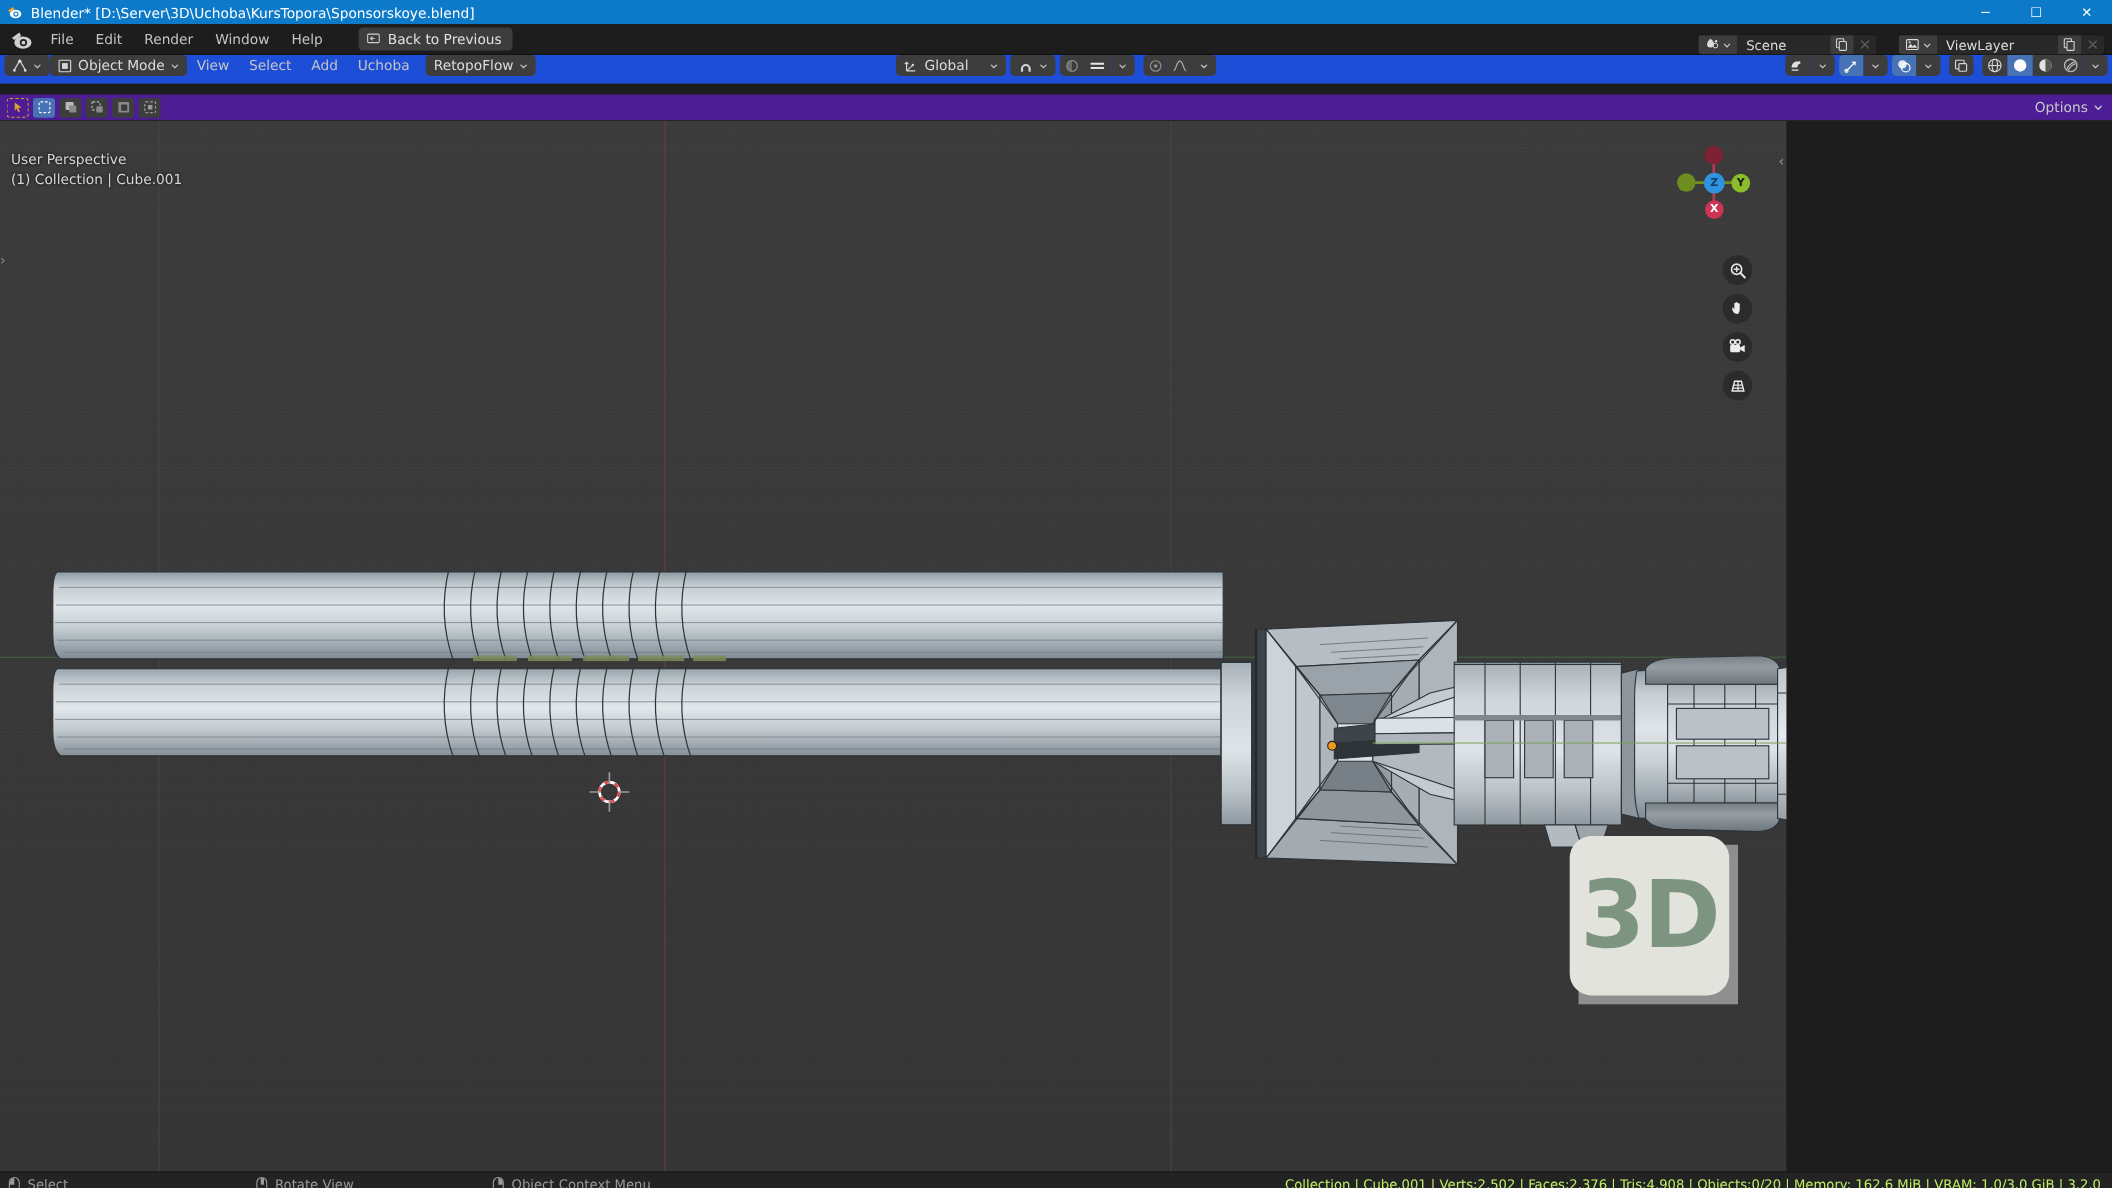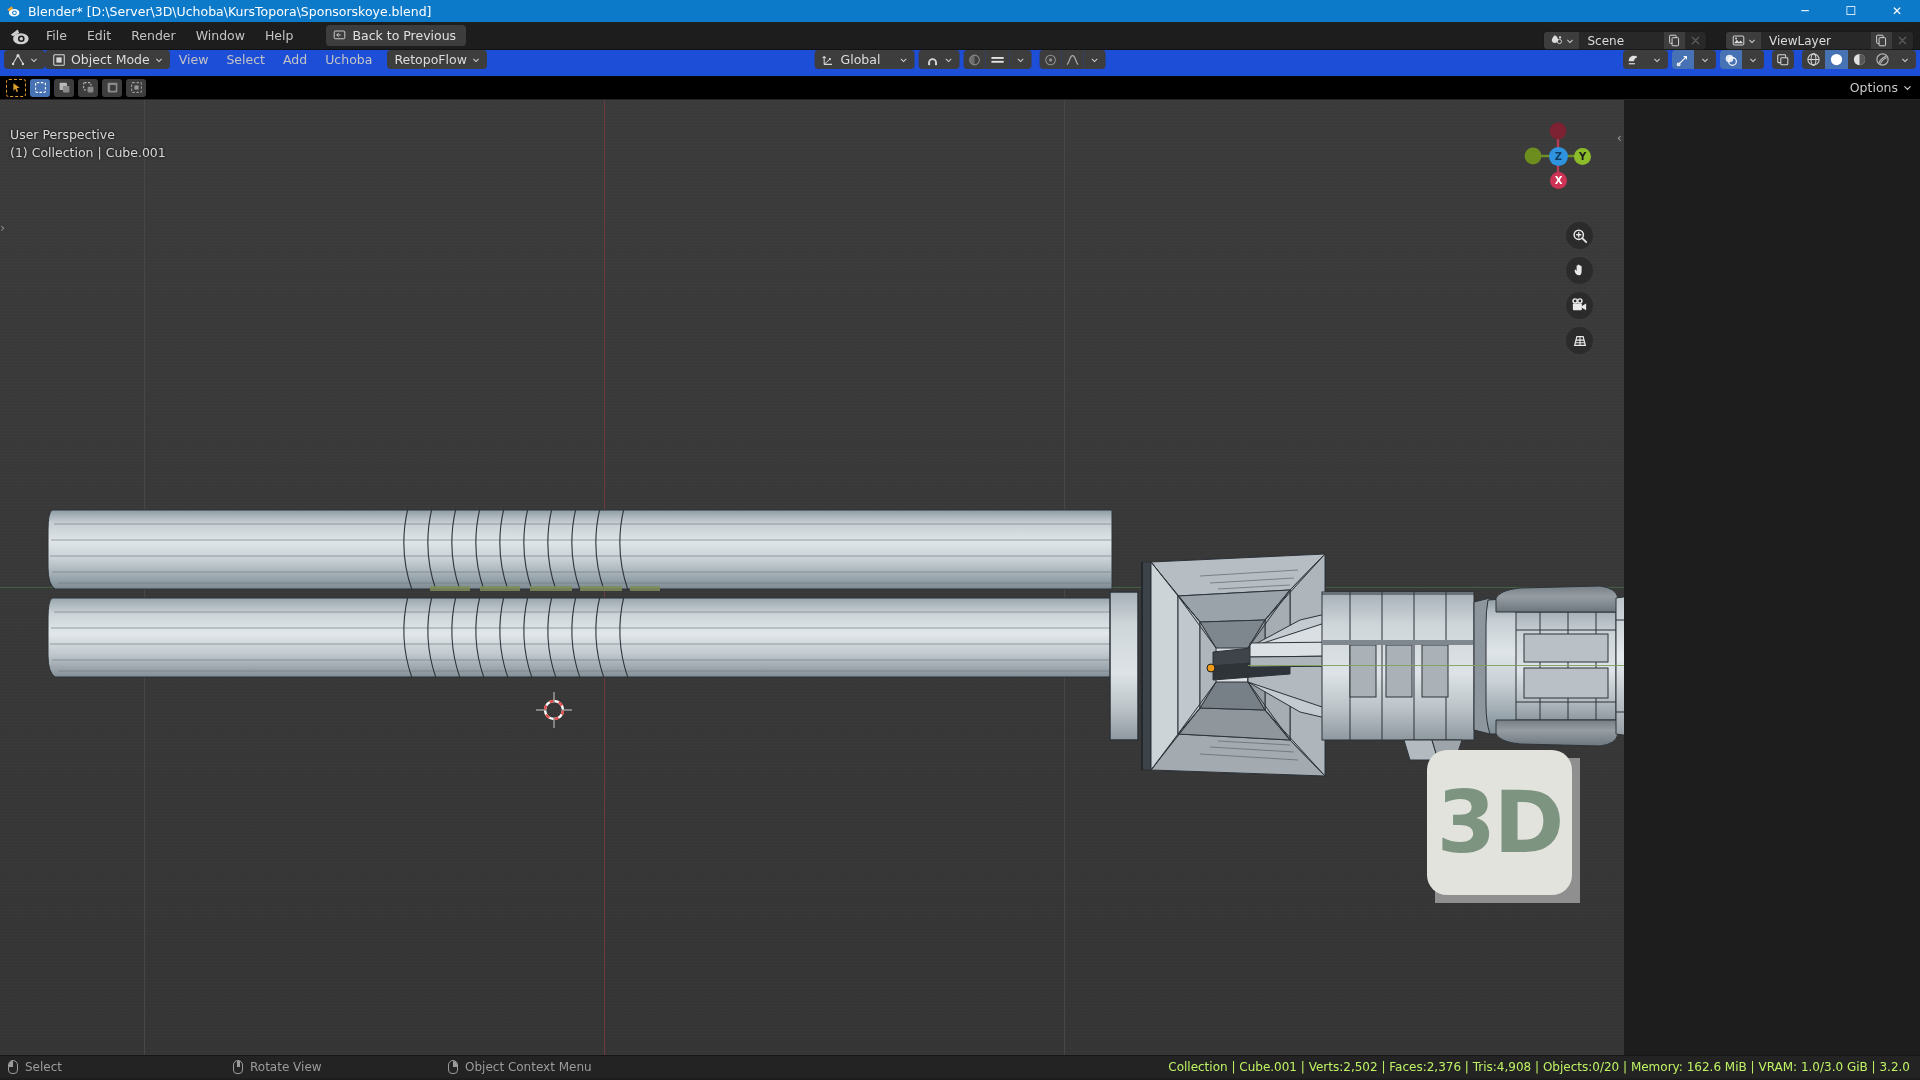--- a/index.html
+++ b/index.html
@@ -67,22 +67,22 @@
     display:flex;align-items:center;justify-content:center; gap:3px; padding:0 4px;
   }
   .icobtn.grouped{ border-radius:0; }
   .icobtn.g-first{ border-radius:4px 0 0 4px; }
   .icobtn.g-last{ border-radius:0 4px 4px 0; }
   .icobtn.active{ background:#4772b3; }
   .seg{ display:flex; }
 
   
   .toolrow{
-    height:24px; background:#000000; display:flex; align-items:center;
-    padding:0 6px; gap:4px; position:relative; border-bottom:1px solid #242424;
+    height:24px; background:#4c1d95; display:flex; align-items:center;
+    padding:0 6px; gap:4px; position:relative; border-bottom:1px solid #242424;margin-top:10px;
   }
   .tool-sq{
     width:20px;height:18px;background:#3d3d3d;border-radius:3px;
     display:flex;align-items:center;justify-content:center;
   }
   .tool-sq.sel{ background:#4772b3; }
   .tool-sq.outlined{ background:transparent; border:1px dashed #e09a2b; border-radius:3px;}
   .options-pill{
     position:absolute; right:8px; display:flex;align-items:center;gap:5px;
     color:#c8c8c8; font-size:12.5px;

